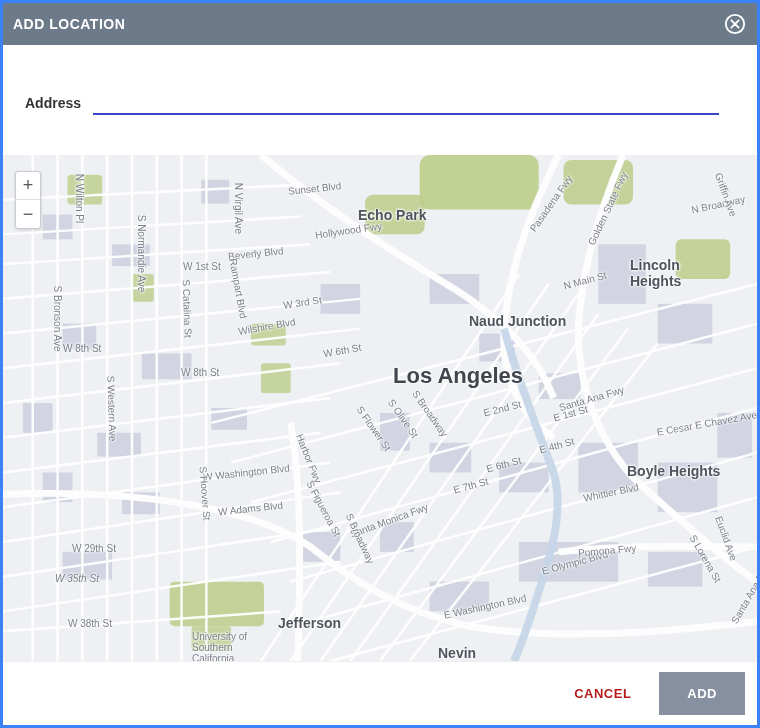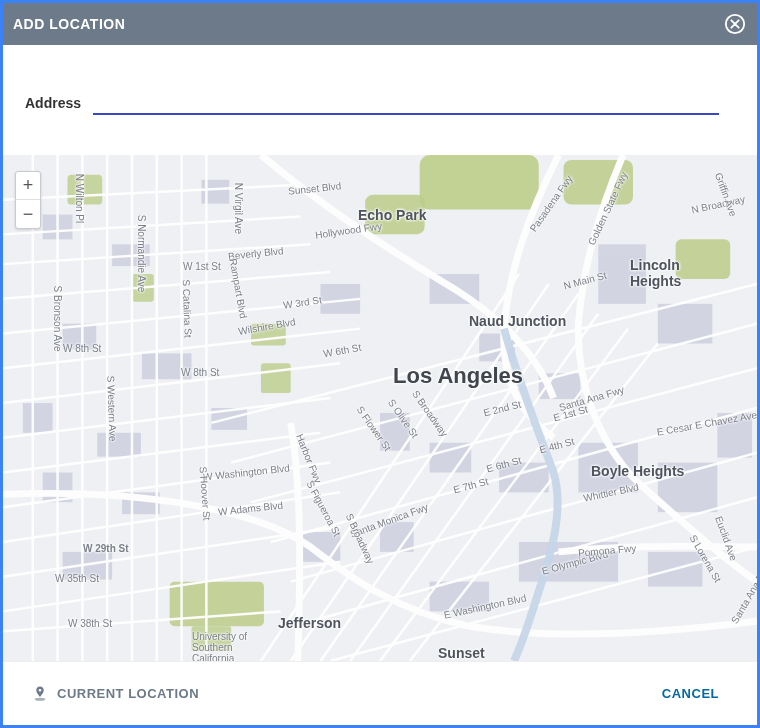--- a/index.html
+++ b/index.html
@@ -45,21 +45,21 @@
     height: 64px; background: #fff; display: flex; align-items: center; padding: 0 10px; border-top: 1px solid #eee;
   }
   .current-loc {
     display: flex; align-items: center; gap: 8px; font-weight: 700; font-size: 13px; color: #6c7a89;
     letter-spacing: 0.5px; cursor: pointer; padding: 8px 18px;
   }
   .current-loc svg { width: 18px; height: 18px; fill: #6c7a89; }
   .spacer { flex: 1; }
   .btn {
     font-weight: 700; font-size: 13px; letter-spacing: 0.5px; padding: 14px 28px; border: none; cursor: pointer;
-    background: transparent; color: #0369a1;
+    background: transparent; color: #b91c1c;
   }
   .btn.primary { background: #8790a1; color: #fff; margin-right: 2px; }
 </style>
 </head>
 <body>
 
 <div class="modal">
   <div class="modal-header">
     <span>ADD LOCATION</span>
     <div class="close-btn">
@@ -181,23 +181,23 @@
       <div class="zoom-btn">+</div>
       <div class="zoom-btn">−</div>
     </div>
 
     <div id="map-labels">
         <div class="map-label city" style="left: 390px; top: 208px;">Los Angeles</div>
         <div class="map-label major" style="left: 355px; top: 52px;">Echo Park</div>
         <div class="map-label major" style="left: 627px; top: 90px; margin-top: 12px;">Lincoln
 Heights</div>
         <div class="map-label major" style="left: 466px; top: 158px;">Naud Junction</div>
-        <div class="map-label major" style="left: 588px; top: 308px;">Boyle Heights</div>
+        <div class="map-label major" style="left: 624px; top: 308px;">Boyle Heights</div>
         <div class="map-label major" style="left: 275px; top: 460px;">Jefferson</div>
-        <div class="map-label major" style="left: 435px; top: 490px;">Sunset</div>
+        <div class="map-label major" style="left: 435px; top: 490px;">Nevin</div>
         <div class="map-label road" style="left: 189px; top: 428px; margin-top: 48px;">University of
 Southern
 California</div>
         <div class="map-label road" style="left: 312px; top: 70px; transform: rotate(-8deg);">Hollywood Fwy</div>
         <div class="map-label road" style="left: 225px; top: 93px; transform: rotate(-6deg);">Beverly Blvd</div>
         <div class="map-label road" style="left: 180px; top: 106px;">W 1st St</div>
         <div class="map-label road" style="left: 280px; top: 142px; transform: rotate(-8deg);">W 3rd St</div>
         <div class="map-label road" style="left: 235px; top: 166px; transform: rotate(-10deg);">Wilshire Blvd</div>
         <div class="map-label road" style="left: 320px; top: 190px; transform: rotate(-10deg);">W 6th St</div>
         <div class="map-label road" style="left: 178px; top: 212px;">W 8th St</div>
@@ -228,35 +228,29 @@
         <div class="map-label road" style="left: 290px; top: 348px; transform: rotate(62deg);">S Figueroa St</div>
         <div class="map-label road" style="left: 330px; top: 378px; transform: rotate(65deg);">S Broadway</div>
         <div class="map-label road" style="left: 210px; top: 48px; transform: rotate(90deg);">N Virgil Ave</div>
         <div class="map-label road" style="left: 205px; top: 128px; transform: rotate(80deg);">Rampart Blvd</div>
         <div class="map-label road" style="left: 175px; top: 333px; transform: rotate(86deg);">S Hoover St</div>
         <div class="map-label road" style="left: 155px; top: 148px; transform: rotate(88deg);">S Catalina St</div>
         <div class="map-label road" style="left: 100px; top: 93px; transform: rotate(90deg);">S Normandie Ave</div>
         <div class="map-label road" style="left: 76px; top: 248px; transform: rotate(88deg);">S Western Ave</div>
         <div class="map-label road" style="left: 52px; top: 38px; transform: rotate(90deg);">N Wilton Pl</div>
         <div class="map-label road" style="left: 22px; top: 158px; transform: rotate(90deg);">S Bronson Ave</div>
-        <div class="map-label road" style="left: 80px; top: 388px; font-weight: bold;">W 29th St</div>
-        <div class="map-label road" style="left: 52px; top: 418px;">W 35th St</div>
+        <div class="map-label road" style="left: 69px; top: 388px;">W 29th St</div>
+        <div class="map-label road" style="left: 52px; top: 418px; font-style: italic;">W 35th St</div>
         <div class="map-label road" style="left: 65px; top: 463px;">W 38th St</div>
         <div class="map-label road" style="left: 700px; top: 34px; transform: rotate(70deg);">Griffin Ave</div>
         <div class="map-label road" style="left: 676px; top: 398px; transform: rotate(60deg);">S Lorena St</div>
         <div class="map-label road" style="left: 700px; top: 378px; transform: rotate(70deg);">Euclid Ave</div>
         <div class="map-label road" style="left: 285px; top: 28px; transform: rotate(-6deg);">Sunset Blvd</div>
       </div>
 
   </div>
 
   <div class="modal-footer">
-    <div class="current-loc">
-      <svg viewBox="0 0 24 24">
-        <path d="M12 2c2.8 0 5 2.2 5 5 0 3.5-5 9-5 9s-5-5.5-5-9c0-2.8 2.2-5 5-5zm0 3.2A1.8 1.8 0 1 0 12 8.8 1.8 1.8 0 0 0 12 5.2z"></path>
-        <ellipse cx="12" cy="19" rx="7" ry="2" fill="#6c7a89" opacity="0.6"></ellipse>
-      </svg>
-      <span>CURRENT LOCATION</span>
-    </div>
     <div class="spacer"></div>
     <button class="btn">CANCEL</button>
+    <button class="btn primary">ADD</button>
   </div>
 </div>
 
 </body></html>

